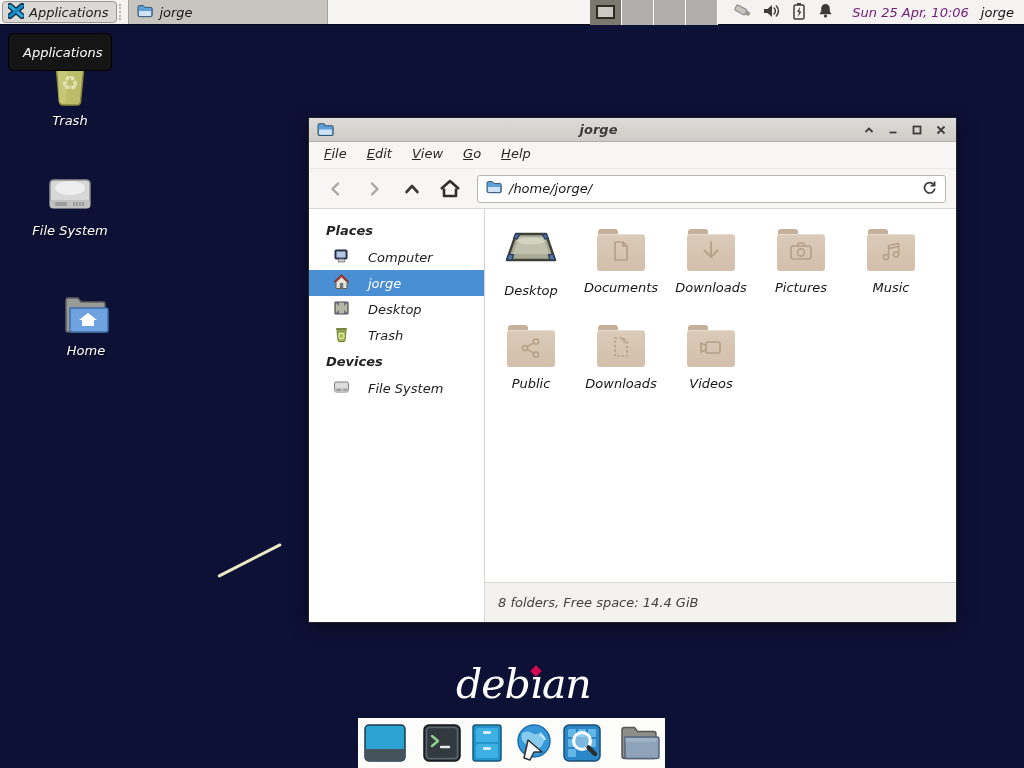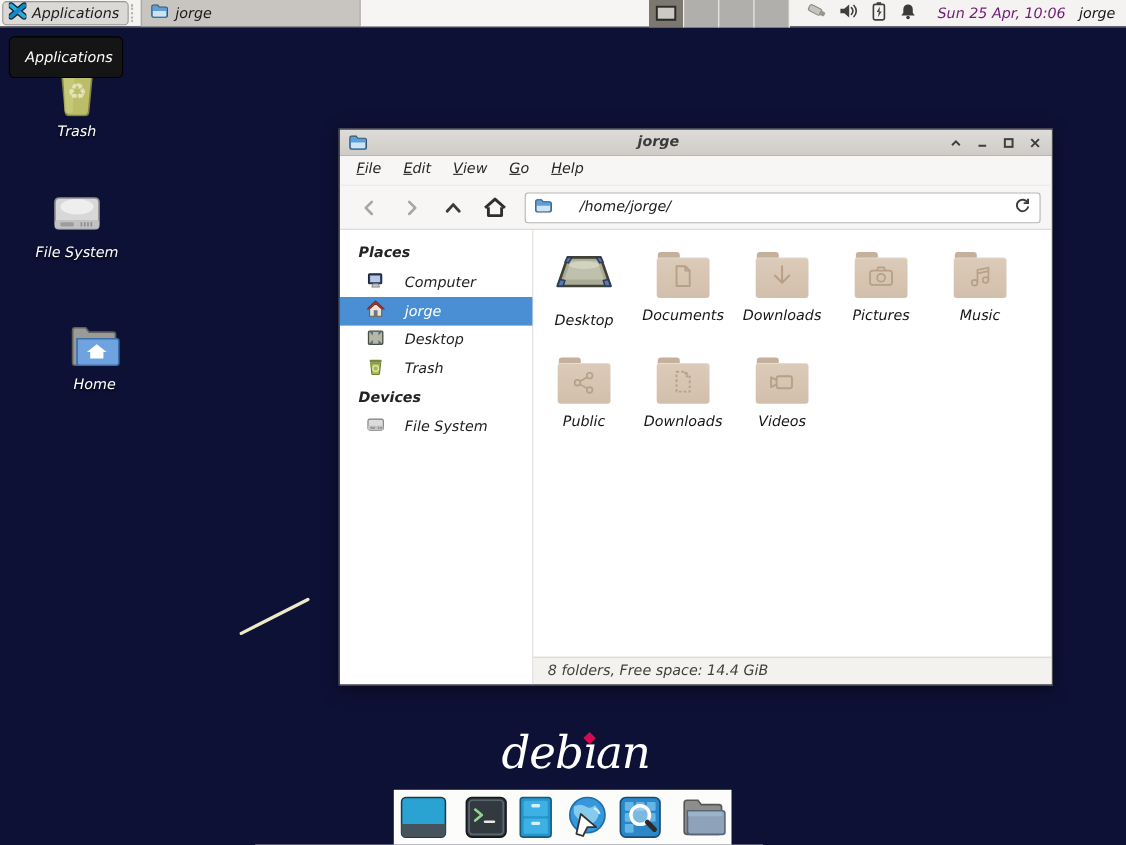--- a/index.html
+++ b/index.html
@@ -37,32 +37,32 @@
   .titlebar { height:24px; background:linear-gradient(#dedcd8,#cfccc8); display:flex; align-items:center; padding:0 8px; border-bottom:1px solid #b3b0ab; }
   .titlebar .t-icon { width:18px; display:flex; }
   .titlebar .t-text { flex:1; text-align:center; font-weight:bold; color:#3b3b3b; }
   .win-controls { display:flex; gap:10px; align-items:center; }
   .win-controls .wc { width:14px; height:14px; display:flex; align-items:center; justify-content:center; }
   .menubar { height:27px; background:#f7f6f4; display:flex; align-items:flex-start; padding-left:6px; gap:2px; border-bottom:1px solid #eceae7; }
   .menubar .mi { padding:4px 9px; color:#262626; }
   .menubar .mi u { text-decoration:underline; }
   .toolbar { height:40px; background:#f7f6f4; border-bottom:1px solid #d8d6d2; display:flex; align-items:center; padding:0 10px; gap:4px; }
   .tb-btn { width:34px; height:30px; display:flex; align-items:center; justify-content:center; }
-  .pathbar { flex:1; height:28px; margin-left:6px; background:#fff; border:1px solid #b8b5b0; border-radius:3px; display:flex; align-items:center; padding:0 8px; gap:25px; }
+  .pathbar { flex:1; height:28px; margin-left:6px; background:#fff; border:1px solid #b8b5b0; border-radius:3px; display:flex; align-items:center; padding:0 8px; gap:7px; }
   .pathbar .addr { flex:1; color:#1a1a1a; }
   .win-body { flex:1; display:flex; min-height:0; }
   .sidebar { width:176px; background:#fff; border-right:1px solid #d7d5d1; padding-top:8px; }
   .sb-header { font-weight:bold; color:#232323; padding:6px 0 6px 17px; }
   .sb-item { height:26px; display:flex; align-items:center; gap:18px; padding-left:24px; color:#1e1e1e; }
   .sb-item.selected { background:#4a8fd3; color:#fff; }
   .main-col { flex:1; display:flex; flex-direction:column; min-width:0; }
   .iconview { flex:1; background:#fff; padding:18px 0 0 1px; display:flex; flex-wrap:wrap; align-content:flex-start; }
   .fcell { width:90px; height:96px; display:flex; flex-direction:column; align-items:center; }
   .fcell .flabel { margin-top:9px; color:#161616; }
-  .statusbar { height:25px; background:#f3f2ef; border-top:1px solid #d8d6d2; display:flex; align-items:center; padding-left:13px; color:#3f3f3f; }
+  .statusbar { height:40px; background:#f3f2ef; border-top:1px solid #d8d6d2; display:flex; align-items:center; padding-left:13px; color:#3f3f3f; }
 
   
   .tanfolder { position:relative; width:48px; height:44px; }
   .tanfolder .tab { position:absolute; left:1px; top:2px; width:20px; height:9px; background:#c5b09b; border-radius:3px 3px 0 0; }
   .tanfolder .bodyy { position:absolute; left:0; top:7px; width:48px; height:37px; background:linear-gradient(#dccbb9,#d2bfab); border-radius:3px; box-shadow:inset 0 1px 0 rgba(255,255,255,.35); }
   .tanfolder svg { position:absolute; left:50%; top:13px; transform:translateX(-50%); }
 
   
   #debian { position:absolute; left:456px; top:660px; color:#fff; font-family:"DejaVu Serif","Liberation Serif",serif; font-size:41px; letter-spacing:-1px; }
   #debian .iwrap { position:relative; display:inline-block; }

